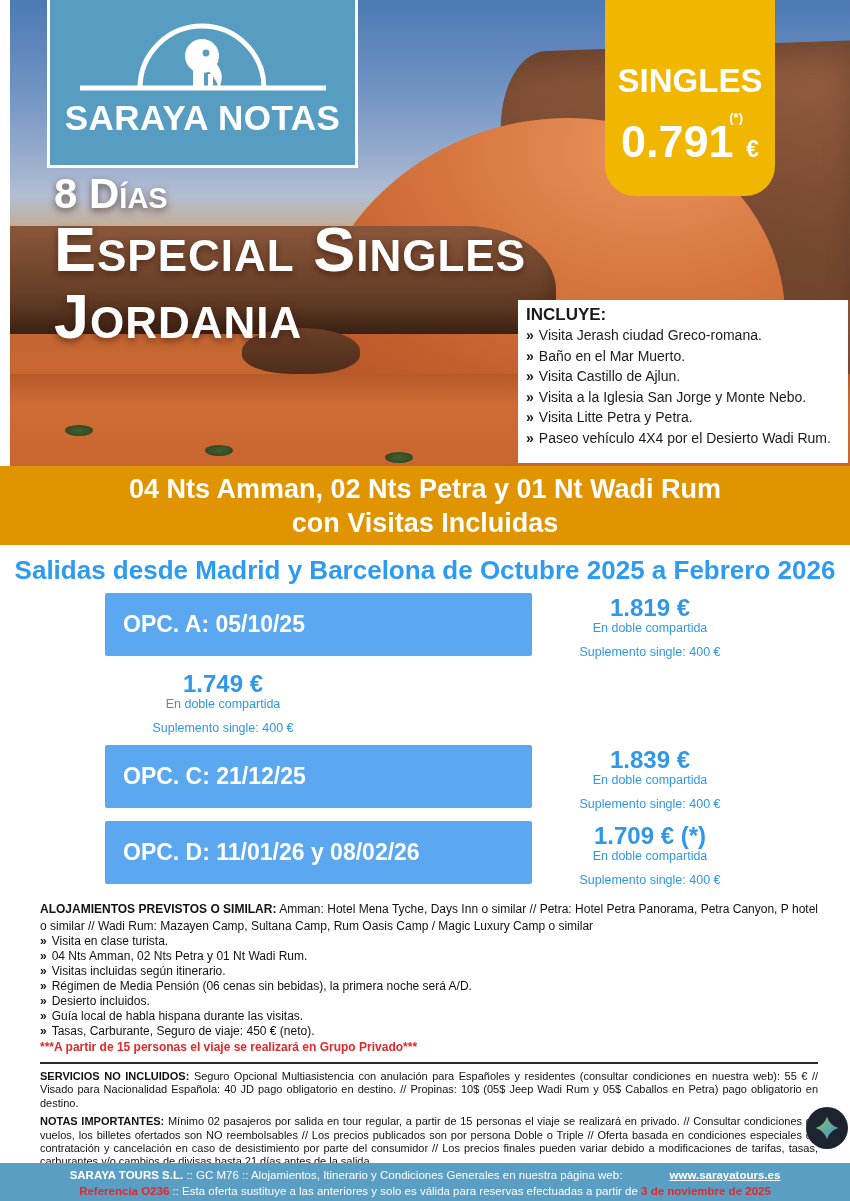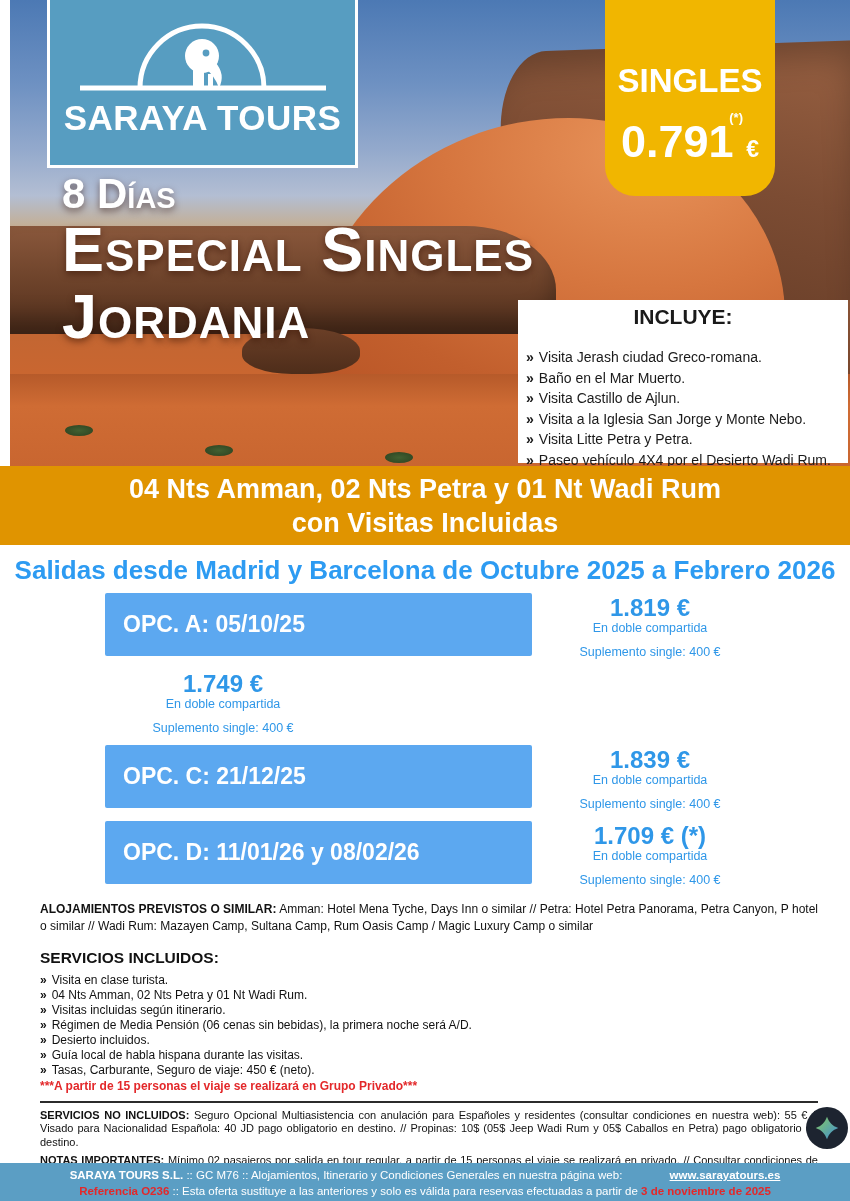--- a/index.html
+++ b/index.html
@@ -42,28 +42,28 @@
   .price-badge{position:absolute;right:75px;top:0;width:170px;height:196px;background:#f1b600;
     border-radius:0 0 30px 30px;color:#ffffff;display:flex;flex-direction:column;
     align-items:center;z-index:5;}
   .pb-label{font-weight:bold;font-size:33px;margin-top:62px;}
   .pb-ast{font-size:13px;font-weight:bold;align-self:flex-end;margin:10px 32px -6px 0;}
   .pb-price{font-weight:bold;font-size:45px;line-height:1;}
   .pb-eur{font-size:23px;font-weight:bold;}
 
   
   .hero-title{position:absolute;left:44px;top:172px;color:#ffffff;z-index:4;
-    text-shadow:0 3px 7px rgba(50,15,0,.55);font-variant:small-caps;font-weight:bold;margin-left:8px;}
+    text-shadow:0 3px 7px rgba(50,15,0,.55);font-variant:small-caps;font-weight:bold;}
   .ht1{font-size:42px;line-height:1.05;}
   .ht2,.ht3{font-size:63px;line-height:1.06;letter-spacing:1px;}
 
   
   .includes-box{position:absolute;left:508px;top:300px;width:330px;height:163px;
     background:#ffffff;z-index:6;padding:5px 8px;box-sizing:border-box;color:#1a1a1a;}
-  .inc-title{text-align:center;font-weight:bold;font-size:21px;margin-bottom:18px;}
+  .inc-title{font-weight:bold;font-size:17px;margin-bottom:0;}
   .inc-list{list-style:none;margin:0;padding:0;font-size:14px;line-height:20.5px;}
   .chev{font-weight:bold;margin-right:5px;}
 
   
   .banner{width:850px;height:79px;background:#e09400;color:#ffffff;text-align:center;
     font-weight:bold;font-size:27px;line-height:34px;padding-top:6px;box-sizing:border-box;}
 
   
   .departures{margin:9px 0 2px 0;text-align:center;color:#2d9bf2;font-weight:bold;
     font-size:26px;line-height:32px;}
@@ -123,21 +123,21 @@
     <div class="logo-box">
       <svg class="falcon" viewBox="0 0 262 92">
         <line x1="8" y1="80" x2="254" y2="80" stroke="#ffffff" stroke-width="5"></line>
         <path d="M68 80 A 62 62 0 0 1 192 80" fill="none" stroke="#ffffff" stroke-width="5"></path>
         <circle cx="130" cy="48" r="17" fill="#ffffff"></circle>
         <rect x="121" y="58" width="11" height="22" fill="#ffffff"></rect>
         <path d="M143 54 Q 154 66 147 80 Q 142 66 132 60 Z" fill="#ffffff"></path>
         <rect x="136" y="66" width="5" height="14" fill="#ffffff"></rect>
         <circle cx="134" cy="45" r="3.4" fill="#579dc1"></circle>
       </svg>
-      <div class="brand-name">SARAYA TOURS</div>
+      <div class="brand-name">SARAYA NOTAS</div>
     </div>
 
     <div class="price-badge">
       <div class="pb-label">SINGLES</div>
       <div class="pb-ast">(*)</div>
       <div class="pb-price">
         <span>0.791</span>
         <span class="pb-eur">€</span>
       </div>
     </div>
@@ -212,21 +212,20 @@
       <div class="price-main">1.709 € (*)</div>
       <div class="price-basis">En doble compartida</div>
       <div class="price-supp">Suplemento single: 400 €</div>
     </div>
   </div>
 </section>
 
   <div class="textwrap">
     <p class="para"><span class="plabel">ALOJAMIENTOS PREVISTOS O SIMILAR:</span> <span>Amman: Hotel Mena Tyche, Days Inn o similar // Petra: Hotel Petra Panorama, Petra Canyon, P hotel o similar // Wadi Rum: Mazayen Camp, Sultana Camp, Rum Oasis Camp / Magic Luxury Camp o similar</span></p>
 
-    <div class="svc-title">SERVICIOS INCLUIDOS:</div>
     <ul class="svc-list" id="svc-list">
   <li class="svc-item"><span class="chev">»</span><span class="svc-text">Visita en clase turista.</span></li>
 
   <li class="svc-item"><span class="chev">»</span><span class="svc-text">04 Nts Amman, 02 Nts Petra y 01 Nt Wadi Rum.</span></li>
 
   <li class="svc-item"><span class="chev">»</span><span class="svc-text">Visitas incluidas según itinerario.</span></li>
 
   <li class="svc-item"><span class="chev">»</span><span class="svc-text">Régimen de Media Pensión (06 cenas sin bebidas), la primera noche será A/D.</span></li>
 
   <li class="svc-item"><span class="chev">»</span><span class="svc-text">Desierto incluidos.</span></li>

